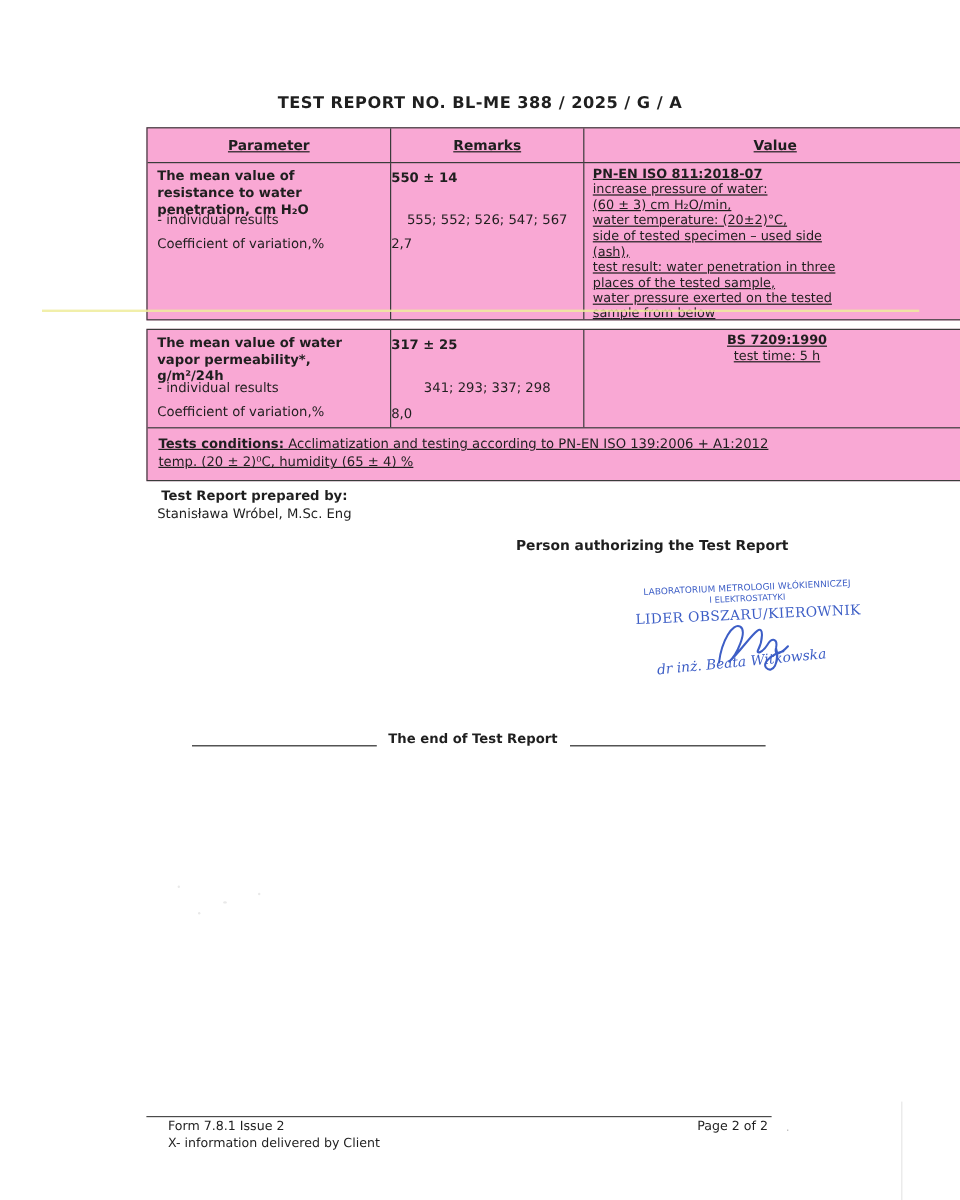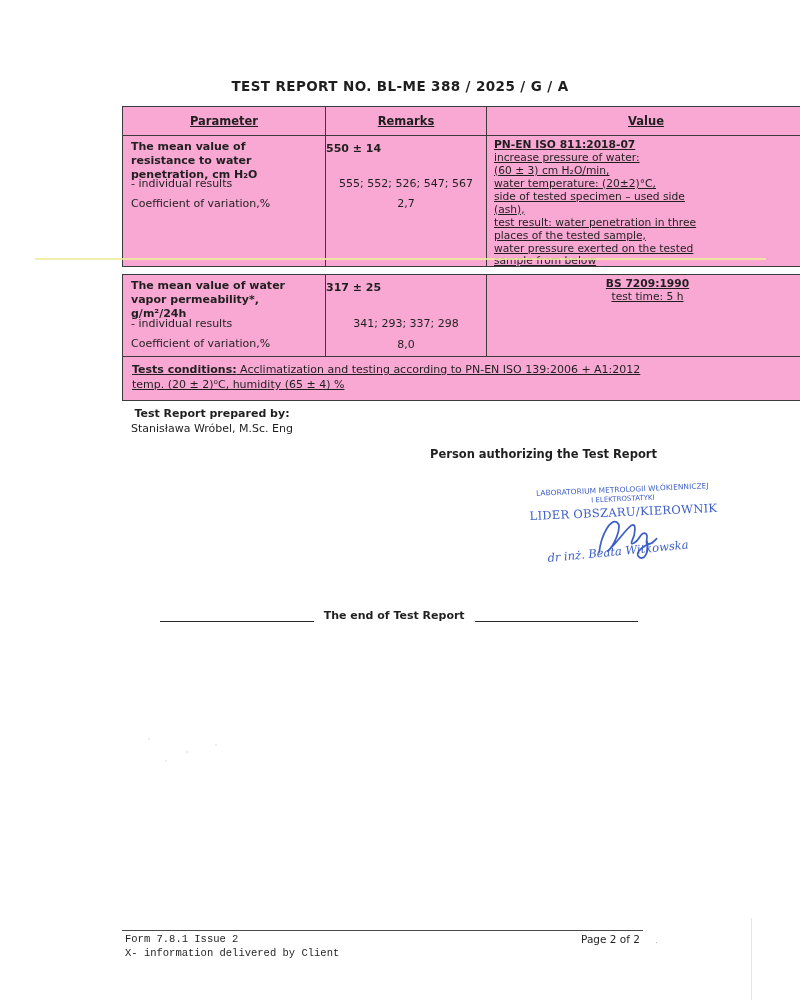--- a/index.html
+++ b/index.html
@@ -15,21 +15,21 @@
     display:grid; grid-template-columns:202px 161px 1fr; background:#f9a8d4;text-decoration:underline; }
   .cell { position:relative; font-size:11px; }
   .cell.c2, .cell.c3 { border-left:1.4px solid #3b3b3b; }
   .hdr { height:29px; display:flex; align-items:center; justify-content:center;
     font-weight:bold; font-size:11.5px; border-bottom:1.4px solid #3b3b3b; }
   .ptitle { position:absolute; top:4px; left:8px; width:182px; font-weight:bold; line-height:1.25; }
   .pline2 { position:absolute; top:41px; left:8px; }
   .pline3 { position:absolute; top:61px; left:8px; }
   .vmean  { position:absolute; top:6px;  left:0; width:100%; text-align:left; font-weight:bold; }
   .vind   { position:absolute; top:41px; left:0; width:100%; text-align:center; }
-  .vcv    { position:absolute; top:61px; left:0; width:100%; text-align:center; }
+  .vcv    { position:absolute; top:61px; left:0; width:100%; text-align:left; }
   .r2 .pline2 { top:42px; } .r2 .pline3 { top:62px; }
   .r2 .vind { top:42px; } .r2 .vcv { top:63px; }
   .remarks { padding:3px 4px 2px 7px; font-size:10.7px; line-height:1.21; }
   .remarks .rb { font-weight:bold; }
   .remarks .rt { white-space:pre-line; }
   .cond { grid-column:1 / -1; border-top:1.4px solid #3b3b3b; padding:5px 9px 7px 9px;
     font-size:11px; line-height:1.4; }
   .cond b { font-weight:bold; }
 
   .hl-yellow { position:absolute; left:35px; top:258px; width:731px; height:2px;
@@ -52,21 +52,21 @@
   .sig-svg { position:absolute; left:68px; top:30px; }
 
   .endline { position:absolute; left:160px; top:563px; width:478px; display:flex;
     align-items:flex-end; z-index:2; }
   .endline .rule { border-bottom:1.6px solid #2a2a2a; height:14px; }
   .endline .rule.l { width:158px; }
   .endline .rule.r { width:168px; }
   .endline .txt { font-size:11px; font-weight:bold; padding:0 10px; white-space:nowrap;margin-top:46px; }
 
   .footer-rule { position:absolute; left:122px; top:930px; width:521px; border-top:1.5px solid #4a4a4a; }
-  .footer-left { position:absolute; left:125px; top:933px; font-size:10.5px; line-height:1.3;font-family:Liberation Mono, monospace; }
+  .footer-left { position:absolute; left:140px; top:933px; font-size:10.5px; line-height:1.3; }
   .footer-page { position:absolute; left:500px; top:933px; width:140px; text-align:right; font-size:10.5px; }
   .footer-dot { position:absolute; left:655px; top:938px; font-size:9px; color:#b9b9b9; }
 
   .speck { position:absolute; border-radius:50%; background:#e9e9e9; }
   .edge-line { position:absolute; left:751px; top:918px; width:1px; height:82px; background:#e6e6e6; }
 </style>
 </head>
 <body>
 
 <div class="page">

